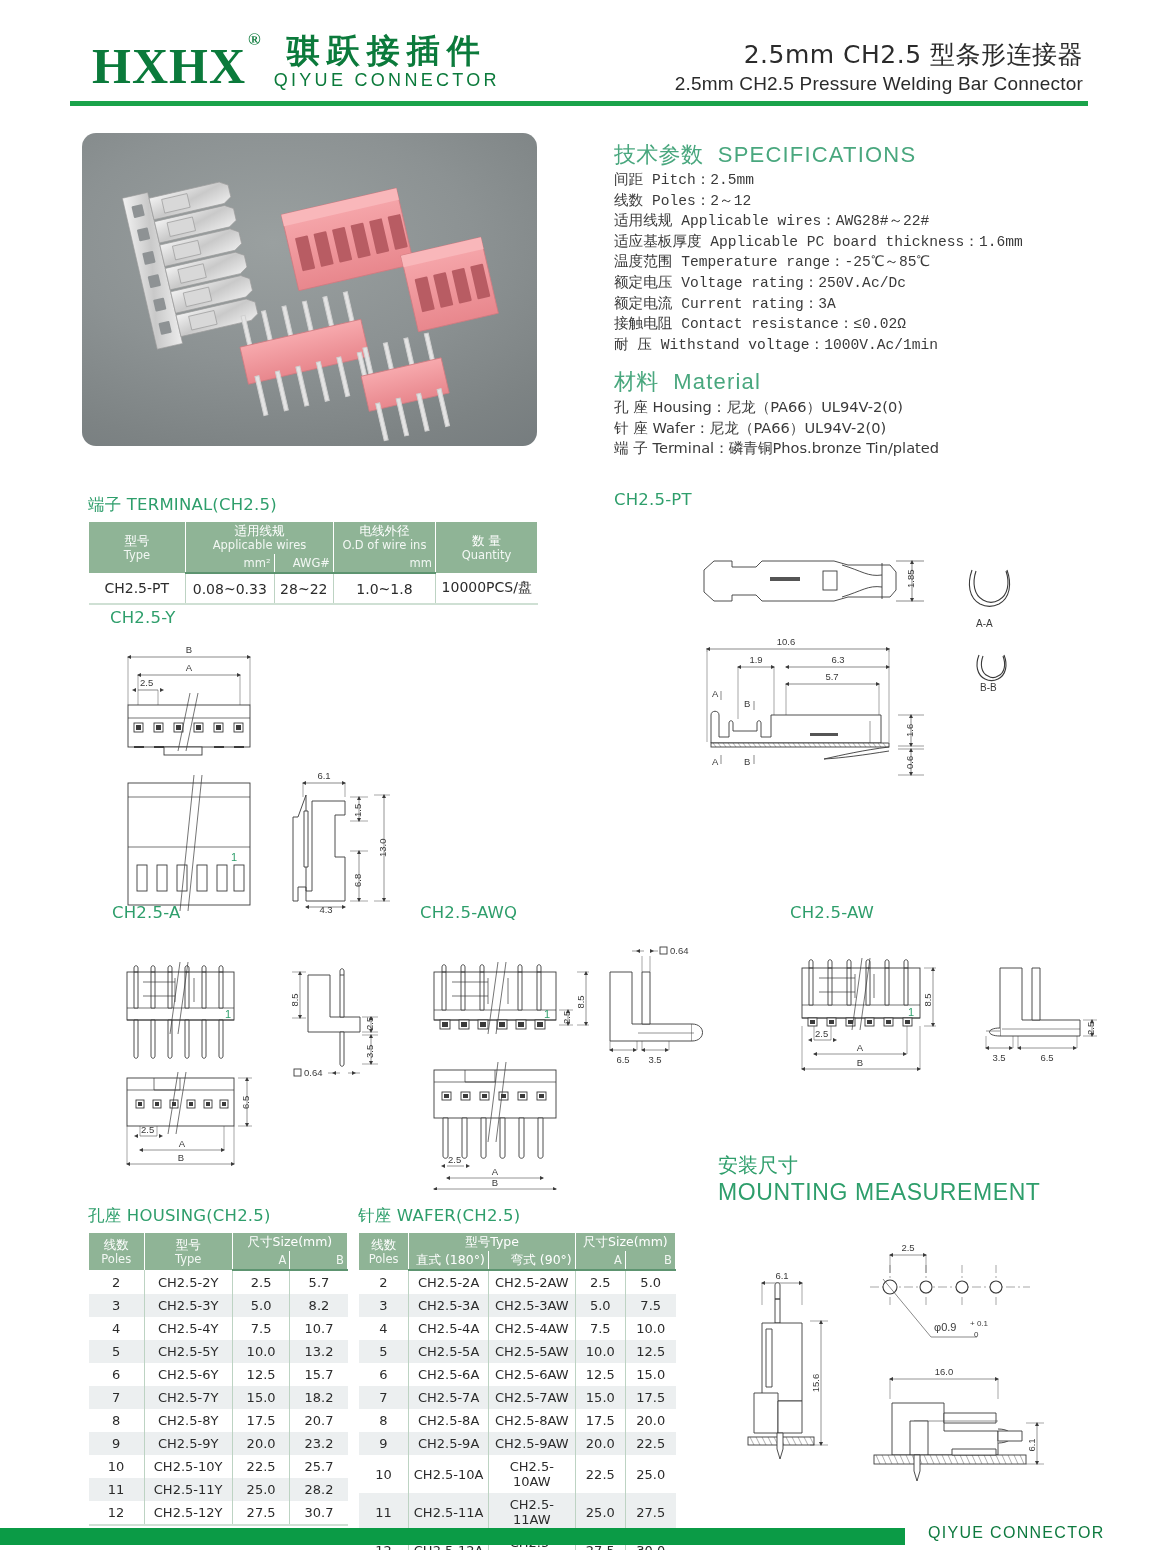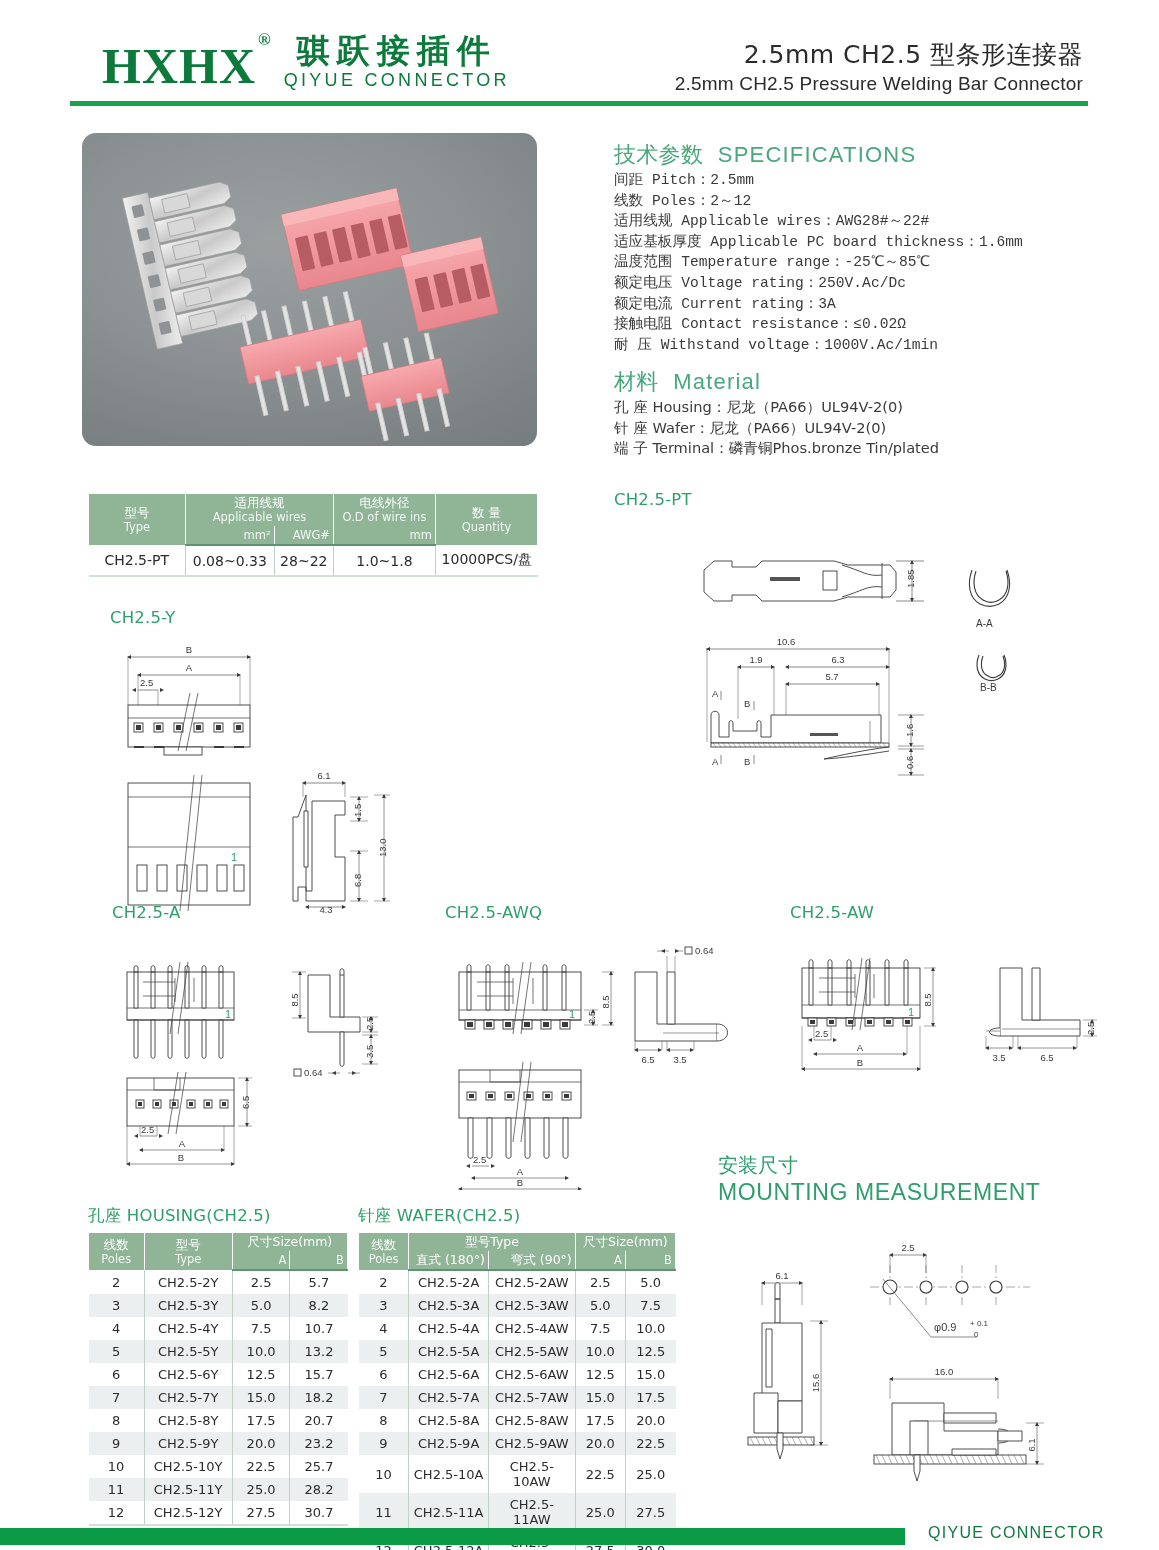--- a/index.html
+++ b/index.html
@@ -8,21 +8,21 @@
     background:#ffffff;
     font-family:"Liberation Sans","DejaVu Sans",sans-serif;
     color:#231f20;
     position:relative;
     overflow:hidden;
   }
   .page{position:relative;width:1159px;height:1550px;}
 
   
   .header{position:absolute;left:0;top:0;width:1159px;height:110px;}
-  .logo-block{position:absolute;left:102px;top:34px;display:flex;align-items:flex-end;}
+  .logo-block{position:absolute;left:92px;top:34px;display:flex;align-items:flex-end;}
   .logo-hxhx{
     font-family:"Liberation Serif","DejaVu Serif",serif;
     font-size:50px;line-height:48px;font-weight:700;color:#0b7a3b;
     letter-spacing:1px;
   }
   .logo-reg{font-size:17px;color:#0b7a3b;vertical-align:top;position:relative;top:-26px;left:2px;
     font-family:"Liberation Serif",serif;}
   .logo-cn-wrap{margin-left:14px;display:flex;flex-direction:column;align-items:center;}
   .logo-cn{font-size:33px;font-weight:700;color:#0b7a3b;letter-spacing:7px;line-height:34px;
     font-family:"DejaVu Sans",sans-serif;}
@@ -256,20 +256,21 @@
   <div class="material">
     <div class="sec-title">
       <span>材料</span>&nbsp; <span class="en">Material</span>
     </div>
     <div class="mat-line">孔 座 Housing：尼龙（PA66）UL94V-2(0)</div>
     <div class="mat-line">针 座 Wafer：尼龙（PA66）UL94V-2(0)</div>
     <div class="mat-line">端 子 Terminal：磷青铜Phos.bronze Tin/plated</div>
   </div>
 
   <div id="terminal-table">
+    <div class="gh">端子 TERMINAL(CH2.5)</div>
     <table class="dt">
       <thead>
         <tr>
           <th rowspan="2" style="width:90px;">
             <span class="cn">型号</span>
             <span class="en">Type</span>
           </th>
           <th colspan="2" style="width:180px;">
             <span class="cn">适用线规</span>
             <span class="en">Applicable wires</span>
@@ -597,21 +598,21 @@
 
         <rect x="182" y="139" width="7" height="7" fill="#fff"></rect>
         <text x="192" y="146" stroke="none" fill="#3a3a3a">0.64</text>
         <path d="M216 143 h12 M236 143 h12" stroke-width="0.5"></path>
         <path d="M224 141 l-4 2 l4 2 z" fill="#3a3a3a" stroke="none"></path>
         <path d="M240 141 l4 2 l-4 2 z" fill="#3a3a3a" stroke="none"></path>
       </g>
     </svg>
   </div>
 
-  <div class="draw" style="left:420px;top:903px;margin-left:25px;">
+  <div class="draw" style="left:420px;top:903px;">
     <div class="gh">CH2.5-AWQ</div>
     <svg width="320" height="260" viewBox="0 0 320 260" fill="none" stroke="#3a3a3a" stroke-width="0.9" font-family="Liberation Sans, sans-serif" font-size="9.5" style="margin-top:8px;">
 
       <g>
         <rect x="14" y="42" width="122" height="48" fill="#fff"></rect>
         <path d="M14 80 h122" stroke-width="0.7"></path>
         <g fill="#fff">
           <path d="M22 42 v-5 c0 -3 4 -3 4 0 v5 z M22 42 h4 v38 h-4 z"></path>
           <path d="M41 42 v-5 c0 -3 4 -3 4 0 v5 z M41 42 h4 v38 h-4 z"></path>
           <path d="M60 42 v-5 c0 -3 4 -3 4 0 v5 z M60 42 h4 v38 h-4 z"></path>

